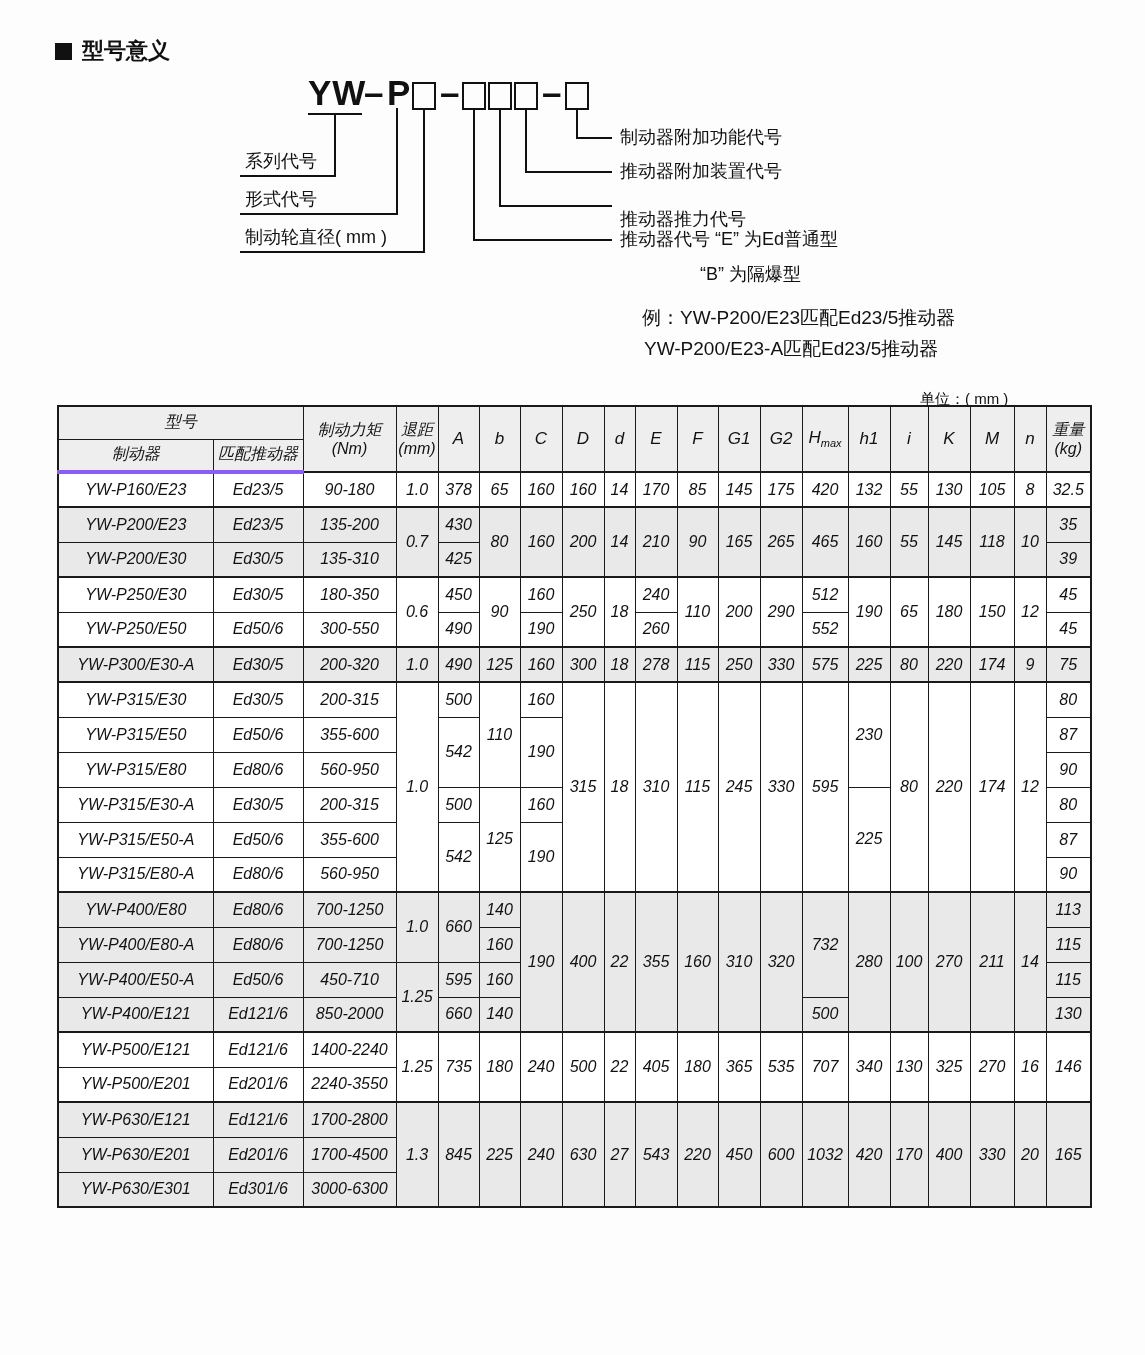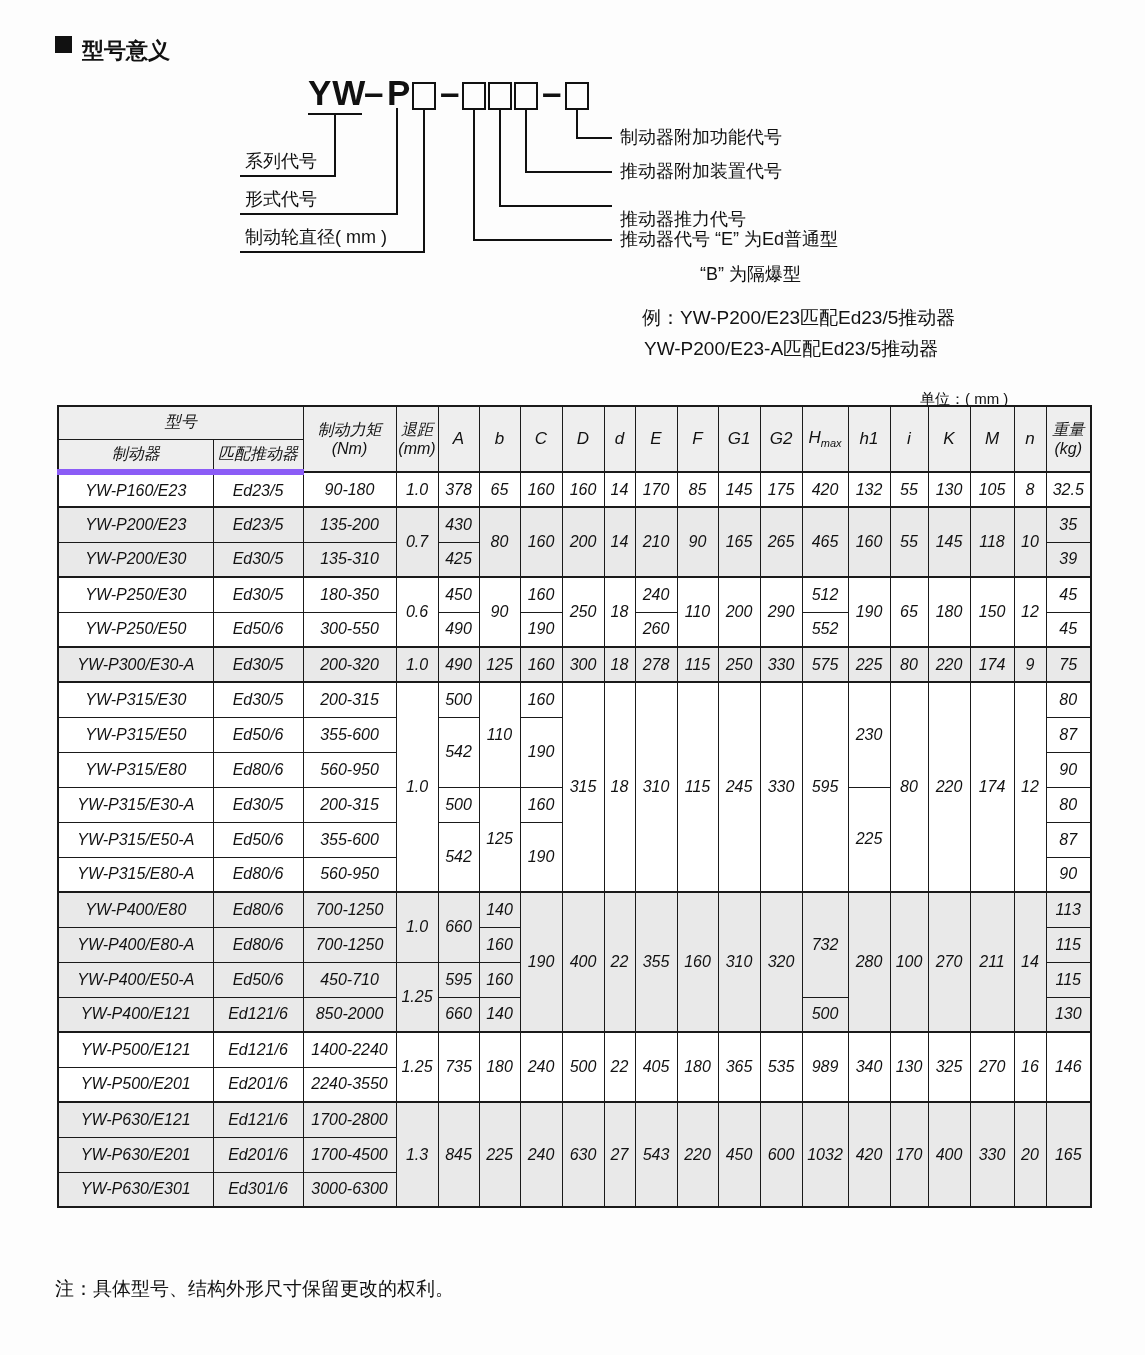--- a/index.html
+++ b/index.html
@@ -3,21 +3,21 @@
 <meta charset="utf-8">
 <style>
   * { margin:0; padding:0; box-sizing:border-box; }
   body { background:#fff; }
   .page {
     position:relative; width:1145px; height:1355px; margin:0 auto;
     background:#fdfdfd; color:#111;
     font-family:"Liberation Sans","DejaVu Sans",sans-serif;
     overflow:hidden;
   }
-  .sec-title { position:absolute; display:flex; align-items:flex-start; font-weight:bold; }
+  .sec-title { position:absolute; display:flex; align-items:center; font-weight:bold; }
   .sec-title .sq { width:17px; height:17px; background:#111; margin-right:10px; }
   #title1 { left:55px; top:36px; font-size:22px; }
   #title2 { left:62px; top:408px; font-size:20px; }
   #unit-label { position:absolute; left:920px; top:390px; font-size:15px; }
 
   
   .code-letter { position:absolute; top:74px; font-size:35px; font-weight:bold; line-height:38px; letter-spacing:1px; }
   .code-box { position:absolute; top:82px; width:24px; height:28px; border:2px solid #111; background:transparent; }
   .vline { position:absolute; width:2px; background:#111; }
   .hline { position:absolute; height:2px; background:#111; }
@@ -29,21 +29,21 @@
     position:absolute; left:57px; top:405px; width:1033px;
     border-collapse:collapse; table-layout:fixed;
     font-size:16px; border:2px solid #1a1a1a;font-style:italic;
   }
   #spec-table th, #spec-table td {
     border:1px solid #1a1a1a; text-align:center; vertical-align:middle;
     padding:0; overflow:hidden; white-space:nowrap;
   }
   #spec-table thead th { background:#eeeeee; font-weight:normal; font-size:16px; height:33px; }
   #spec-table thead th.dim { font-size:17px; }
-  #spec-table thead tr:last-child th { border-bottom:6px solid #8b5cf6; }
+  #spec-table thead tr:last-child th { border-bottom:4px solid #8b5cf6; }
   #spec-table thead th[rowspan] { border-bottom:2px solid #1a1a1a; }
   #spec-table .hdr2 div { line-height:19px; }
   #spec-table sub { font-size:11px; }
   #spec-table tbody td { height:35px; background:#fff; }
   #spec-table tbody tr.shade td { background:#e9e9e9; }
   #spec-table tbody tr.group-start td { border-top:2px solid #1a1a1a; }
   #note { position:absolute; left:55px; top:1276px; font-size:19px; }
 </style>
 </head>
 <body>
@@ -384,21 +384,21 @@
           <td rowspan="2">1.25</td>
           <td rowspan="2">735</td>
           <td rowspan="2">180</td>
           <td rowspan="2">240</td>
           <td rowspan="2">500</td>
           <td rowspan="2">22</td>
           <td rowspan="2">405</td>
           <td rowspan="2">180</td>
           <td rowspan="2">365</td>
           <td rowspan="2">535</td>
-          <td rowspan="2">989</td>
+          <td rowspan="2">707</td>
           <td rowspan="2">340</td>
           <td rowspan="2">130</td>
           <td rowspan="2">325</td>
           <td rowspan="2">270</td>
           <td rowspan="2">16</td>
           <td rowspan="2">146</td>
         </tr>
         <tr>
           <td>YW-P500/E201</td>
           <td>Ed201/6</td>
@@ -432,14 +432,13 @@
           <td>1700-4500</td>
         </tr>
         <tr class="shade">
           <td>YW-P630/E301</td>
           <td>Ed301/6</td>
           <td>3000-6300</td>
         </tr>
       </tbody>
   </table>
 
-  <div id="note">注：具体型号、结构外形尺寸保留更改的权利。</div>
 </div>
 
 </body></html>

